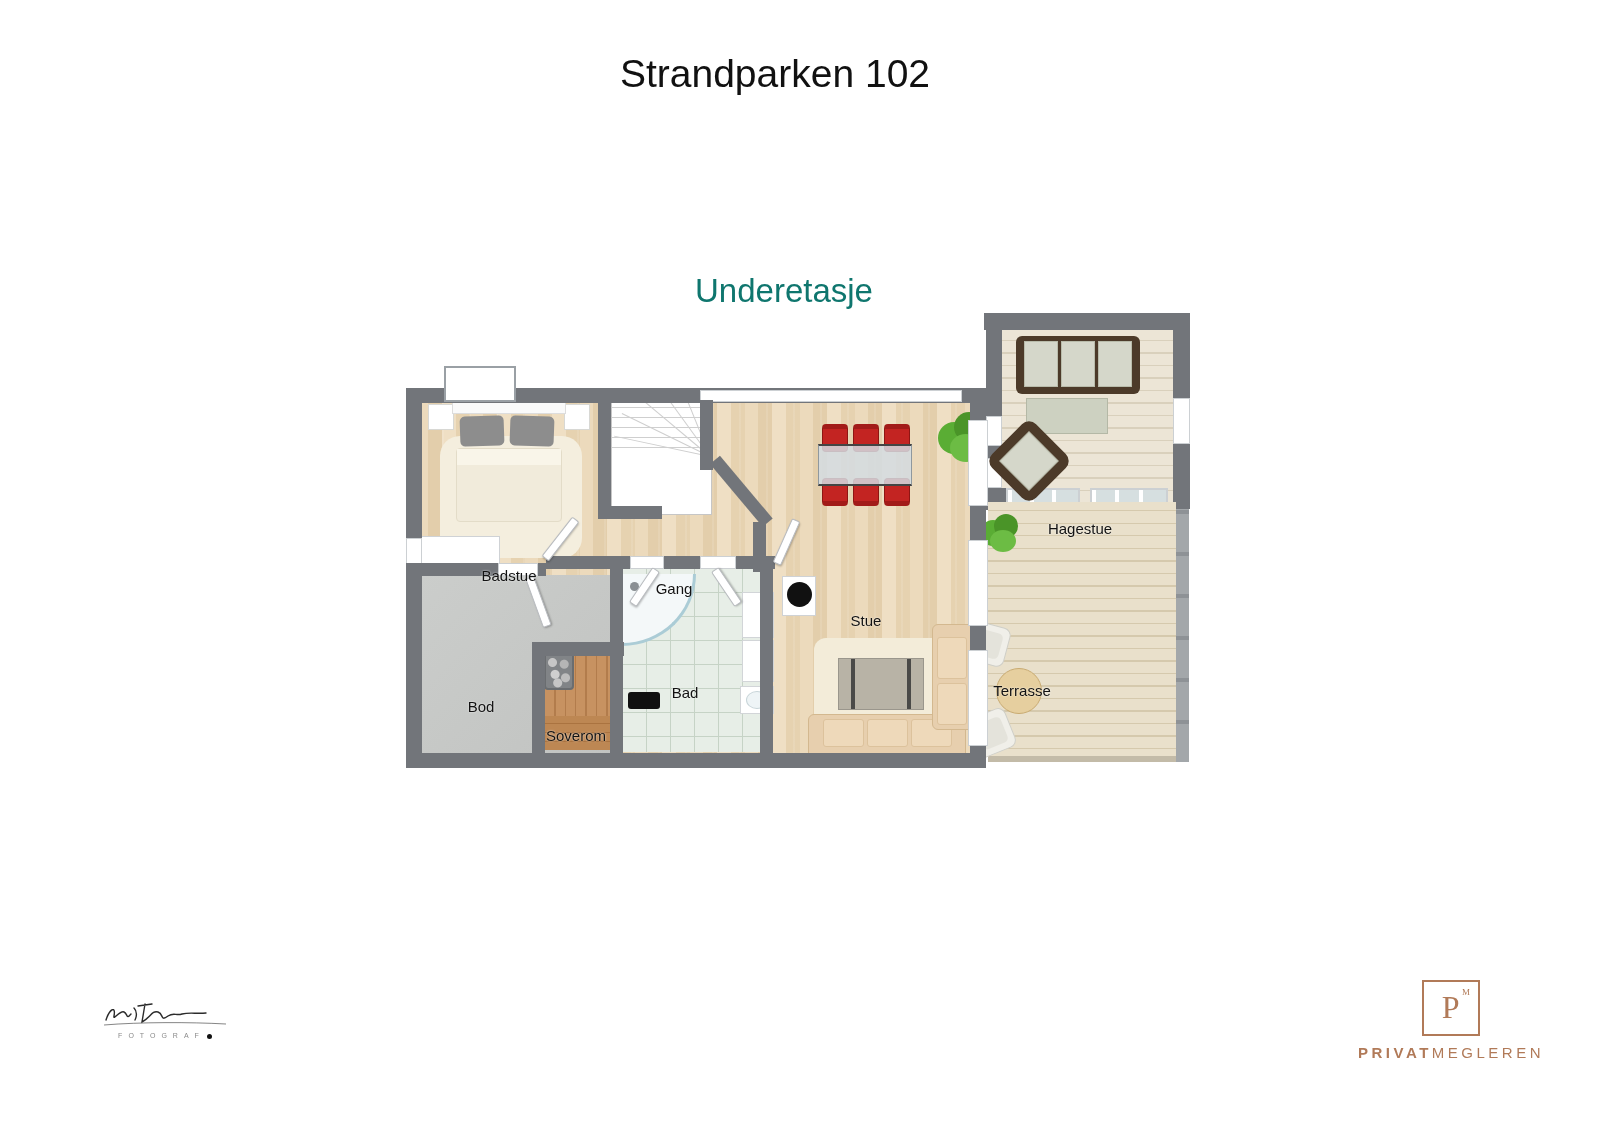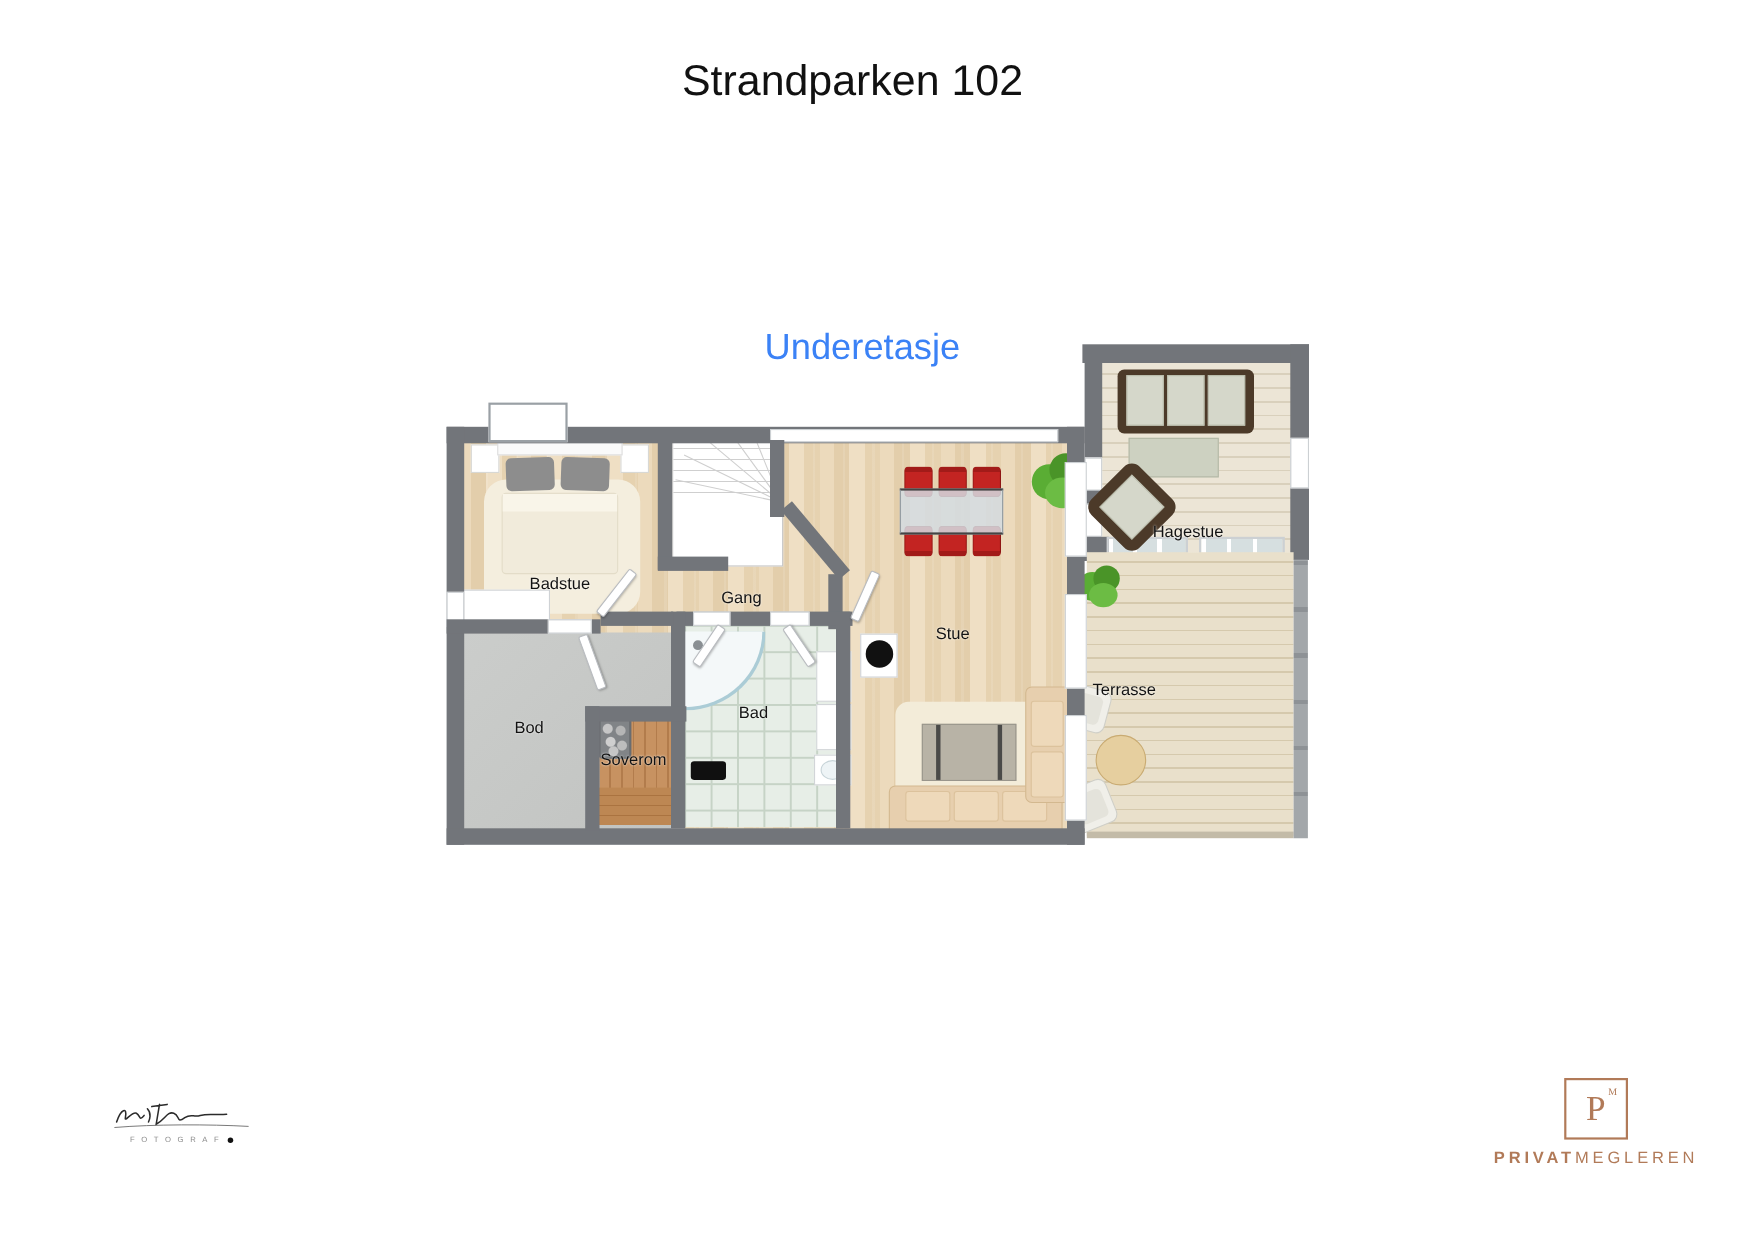--- a/index.html
+++ b/index.html
@@ -6,21 +6,21 @@
   html,body { width:1600px; height:1131px; background:#fff; overflow:hidden;
               font-family:"Liberation Sans", sans-serif; }
   #canvas { position:absolute; left:0; top:0; width:1600px; height:1131px; background:#fff; }
 
   .abs  { position:absolute; }
   .w    { position:absolute; background:#72757a; }
   .win  { position:absolute; background:#fff; border:1px solid #ccd0d3; }
   .door { position:absolute; width:9px; height:50px; background:#fff; border:1px solid #b9bcc0;
           border-radius:2px; box-shadow:1px 1px 2px rgba(0,0,0,.25); }
   .rlabel { position:absolute; font-size:15px; color:#121212; transform:translate(-50%,-50%);
-            white-space:nowrap; text-shadow:0 0 2px rgba(255,255,255,.9); }
+            white-space:nowrap; text-shadow:0 0 2px rgba(255,255,255,.9);margin-top:44px; }
 
   .wood { background:
       repeating-linear-gradient(90deg, rgba(255,255,255,.10) 0 2px, rgba(0,0,0,0) 2px 27px),
       repeating-linear-gradient(90deg, #ecdabc 0 13px, #e3ceab 13px 27px, #efdfc4 27px 41px, #e6d2b0 41px 55px); }
   .hagfloor { background: repeating-linear-gradient(0deg, #ece5d6 0 11px, #d9d0bc 11px 12.5px); }
   .deck     { background: repeating-linear-gradient(0deg, #e9e0cb 0 11px, #d5c9ad 11px 12.5px); }
   .bodfloor { background: linear-gradient(135deg,#cbcdcb,#c1c3c1); }
   .saunafloor { background: repeating-linear-gradient(90deg, #c79261 0 9px, #b27c4c 9px 10.5px); }
   .badfloor { background-color:#e7eee7;
       background-image: linear-gradient(#c6d3c6 1.5px, transparent 1.5px),
@@ -36,21 +36,21 @@
 
   .furn { position:absolute; }
   .chair-red { position:absolute; width:26px; height:28px; background:#c32422;
                border:1px solid #8f1513; border-top:5px solid #a21b19; border-radius:4px; }
   .blob { position:absolute; border-radius:50%; }
   .cushion { position:absolute; background:#d5d7ca; border:1px solid #b9bcab; }
 
   .title    { position:absolute; left:775px; top:52px; transform:translateX(-50%);
               font-size:39px; color:#111; }
   .subtitle { position:absolute; left:784px; top:272px; transform:translateX(-50%);
-              font-size:33px; color:#3b82f6;margin-top:24px; }
+              font-size:33px; color:#0f766e; }
   .disclaimer { position:absolute; left:783px; top:988px; transform:translateX(-50%);
                 font-size:20px; color:#111; }
 
   .sig { position:absolute; left:95px; top:1000px; width:140px; text-align:center; }
   .sig .foto { font-size:7px; letter-spacing:6px; color:#8a8a8a; margin-top:-2px; }
   .sig .dot  { display:inline-block; width:5px; height:5px; background:#111; border-radius:50%;
                vertical-align:middle; margin-left:2px; }
 
   .pm { position:absolute; left:1341px; top:980px; width:220px; display:flex;
         flex-direction:column; align-items:center; }
@@ -243,21 +243,21 @@
     <div class="door" style="left:722px;top:566px;transform:rotate(-34deg);height:42px;"></div>
   </div>
 
   <div class="rlabel" style="left:509px;top:531px;">Badstue</div>
   <div class="rlabel" style="left:674px;top:544px;">Gang</div>
   <div class="rlabel" style="left:866px;top:576px;">Stue</div>
   <div class="rlabel" style="left:481px;top:662px;">Bod</div>
   <div class="rlabel" style="left:576px;top:691px;">Soverom</div>
   <div class="rlabel" style="left:685px;top:648px;">Bad</div>
   <div class="rlabel" style="left:1080px;top:484px;">Hagestue</div>
-  <div class="rlabel" style="left:1022px;top:627px;">Terrasse</div>
+  <div class="rlabel" style="left:1022px;top:646px;">Terrasse</div>
 
 
   <div class="sig">
     <svg width="130" height="30" viewBox="0 0 130 30">
       <path d="M6 20 C10 8, 16 6, 14 16 C13 21, 20 10, 24 12 C28 14, 26 20, 31 14 M34 8 C38 12, 36 18, 35 20 M38 6 L52 4 M45 4 C44 10, 43 16, 42 22 C50 18, 52 10, 58 12 C64 14, 60 22, 68 16 C74 12, 76 16, 82 14 C90 12, 96 14, 106 13" stroke="#2b2b2b" fill="none" stroke-width="1.4" stroke-linecap="round"></path>
       <path d="M4 25 C40 22, 90 22, 126 24" stroke="#666" fill="none" stroke-width="0.8"></path>
     </svg>
     <div class="foto"><span>FOTOGRAF</span><span class="dot"></span></div>
   </div>
 

